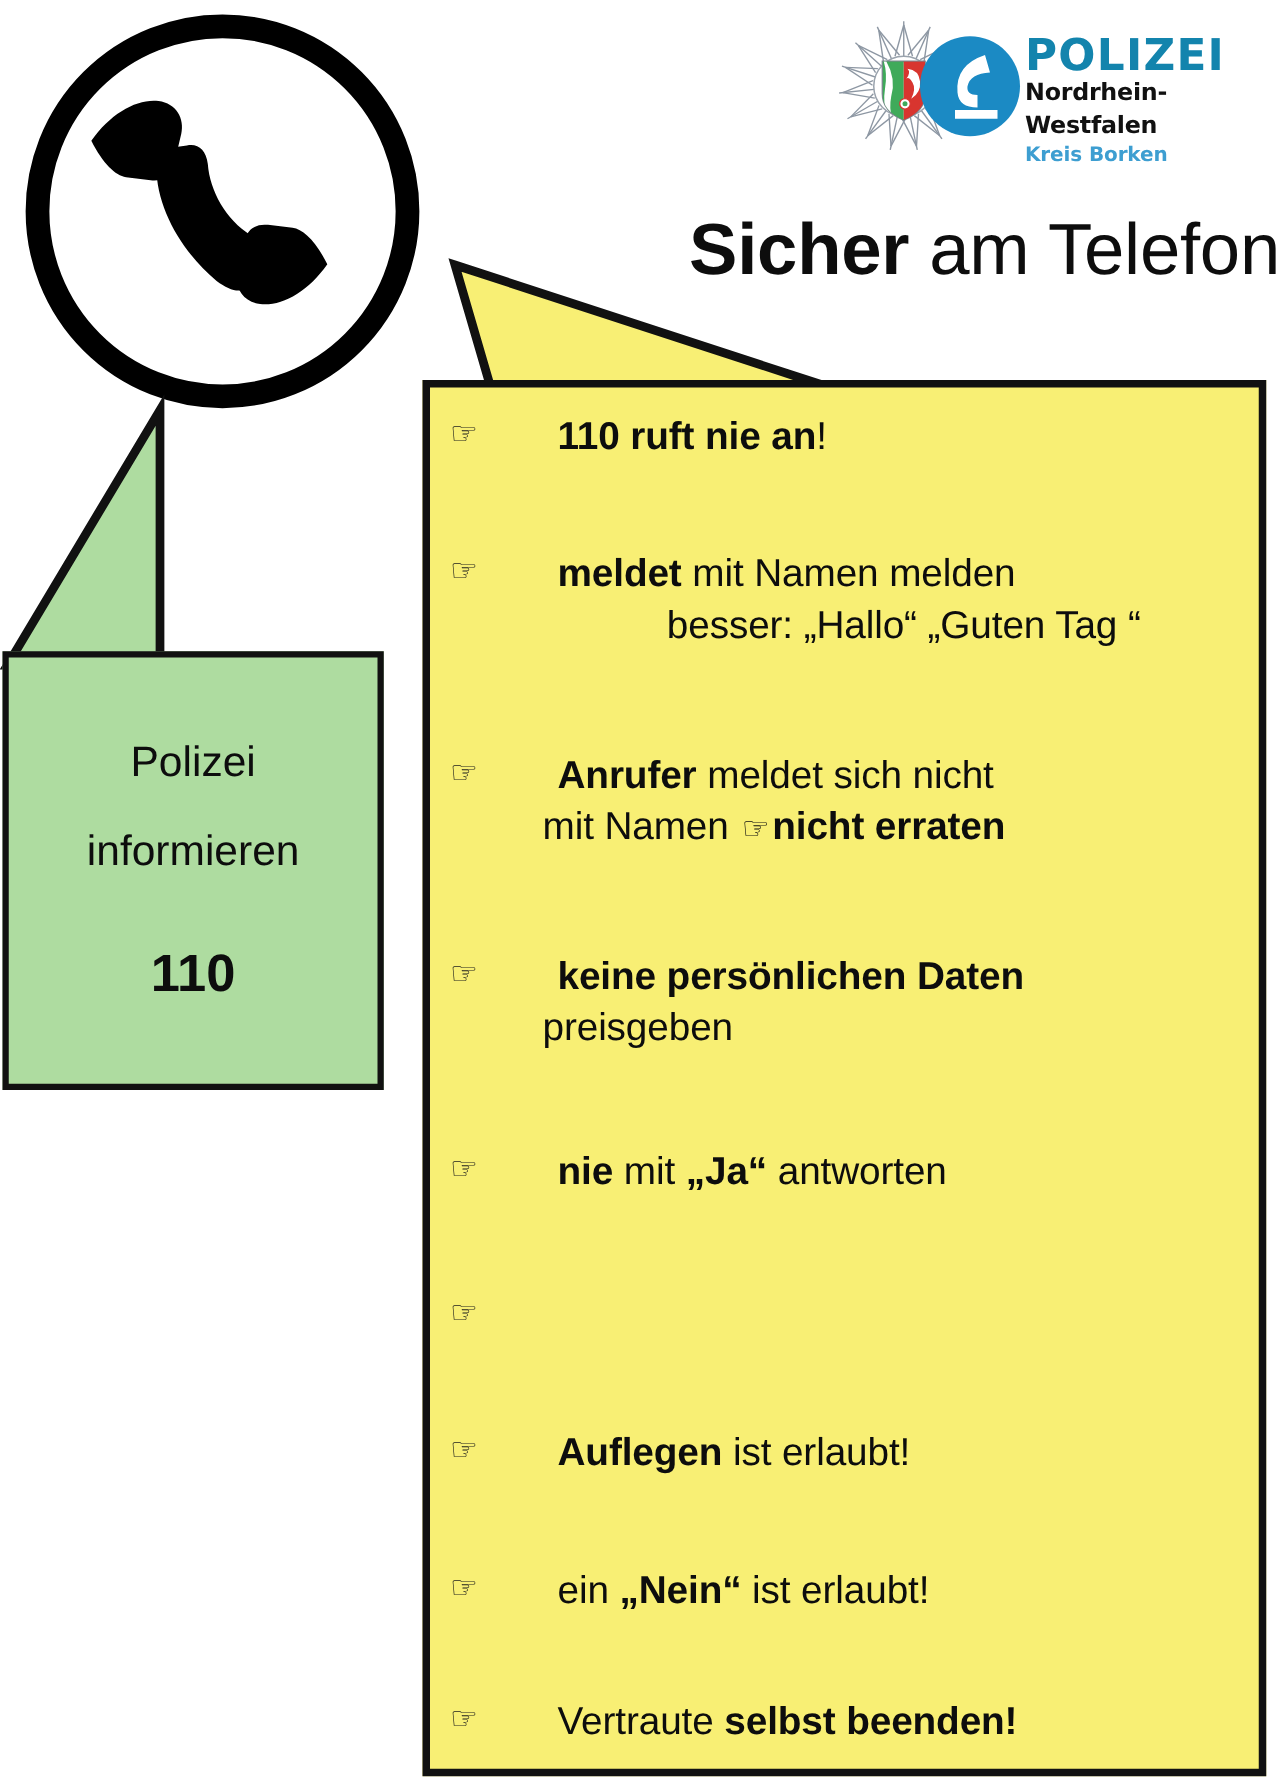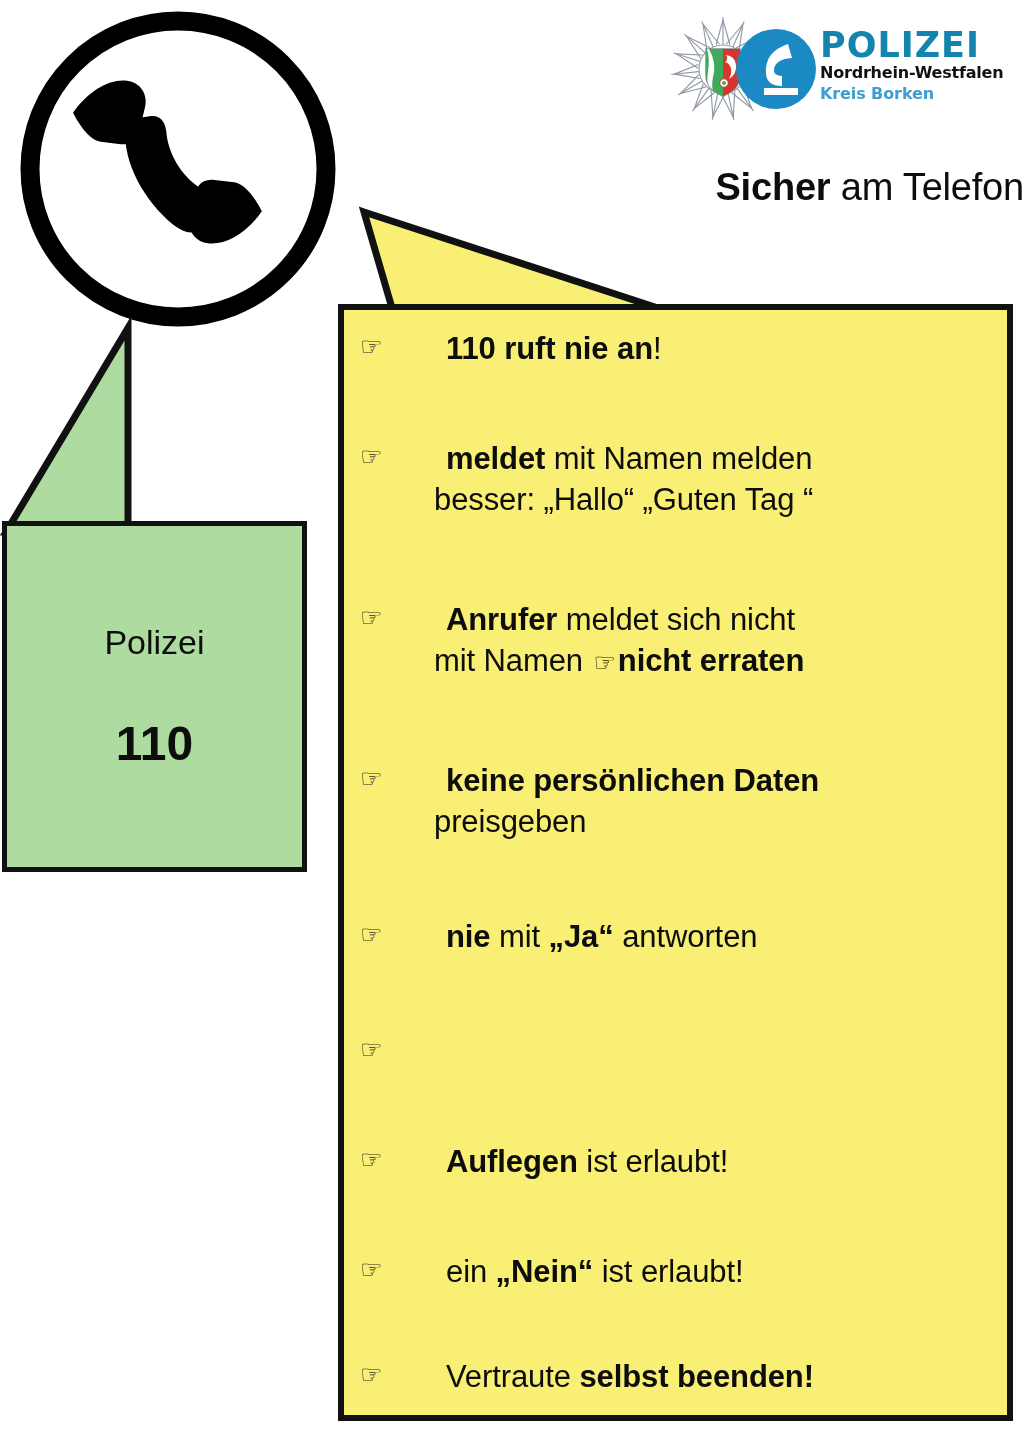--- a/index.html
+++ b/index.html
@@ -43,42 +43,42 @@
     font-family: "DejaVu Sans", sans-serif;
     font-weight: bold;
     font-size: 35px;
     letter-spacing: 1px;
     color: #1384ad;
     line-height: 0.98;
   }
   #logo .t-nrw {
     font-family: "DejaVu Sans", sans-serif;
     font-weight: bold;
-    font-size: 16px;
+    font-size: 19px;
     color: #111111;
     line-height: 1.35;
     letter-spacing: -0.2px;
   }
   #logo .t-kreis {
     font-family: "DejaVu Sans", sans-serif;
     font-weight: bold;
     font-size: 16px;
     color: #3d9ed1;
     line-height: 1.3;
     letter-spacing: -0.1px;
   }
 
   
   #title {
     position: absolute;
     left: 380px;
     top: 166px;
     width: 644px;
     text-align: right;
-    font-size: 38px;
+    font-size: 58px;
     color: #0d0d0d;
     white-space: nowrap;
     letter-spacing: -0.2px;
   }
   #title .b { font-weight: bold; }
 
   
   #phone-circle {
     position: absolute;
     left: 10px;
@@ -124,21 +124,21 @@
     height: 351px;
     display: flex;
     flex-direction: column;
     align-items: center;
     justify-content: center;
     gap: 32px;
     font-size: 34px;
     color: #0d0d0d;
   }
   #green-text .num {
-    font-size: 48px;
+    font-size: 42px;
     font-weight: bold;
     margin-top: 22px;
   }
 
   
   #bullets {
     position: absolute;
     left: 352px;
     top: 316px;
     width: 660px;
@@ -275,35 +275,36 @@
   </svg>
 
   <div id="yellow-body"></div>
 
   <svg style="position:absolute;left:0;top:300px;width:330px;height:250px;" viewBox="0 0 330 250">
     <path d="M 128 28 L 128 232 L 6 232 Z" fill="#aedca0" stroke="#111111" stroke-width="7" stroke-linejoin="miter"></path>
   </svg>
   <div id="green-box"></div>
   <div id="green-text">
     <div>Polizei</div>
+    <div>informieren</div>
     <div class="num">110</div>
   </div>
 
   <div id="bullets">
       <div class="bullet" style="top: 12px;">
         <span class="hand">☞</span>
         <span class="btext">
           <span class="l2"><span class="b">110 ruft nie an</span><span>!</span></span>
         </span>
       </div>
       <div class="bullet" style="top: 122px;">
         <span class="hand">☞</span>
         <span class="btext">
           <span class="l2"><span class="b">meldet</span><span> mit Namen melden</span></span>
-          <span class="l2" style="margin-left: -12px;"><span>besser: „Hallo“ „Guten Tag “</span></span>
+          <span class="l2" style="margin-left: -12px; text-align: center;"><span>besser: „Hallo“ „Guten Tag “</span></span>
         </span>
       </div>
       <div class="bullet" style="top: 283px;">
         <span class="hand">☞</span>
         <span class="btext">
           <span class="l2"><span class="b">Anrufer</span><span> meldet sich nicht</span></span>
           <span class="l2" style="margin-left: -12px;"><span>mit Namen </span><span class="inline-hand">☞</span><span class="b">nicht erraten</span></span>
         </span>
       </div>
       <div class="bullet" style="top: 444px;">

